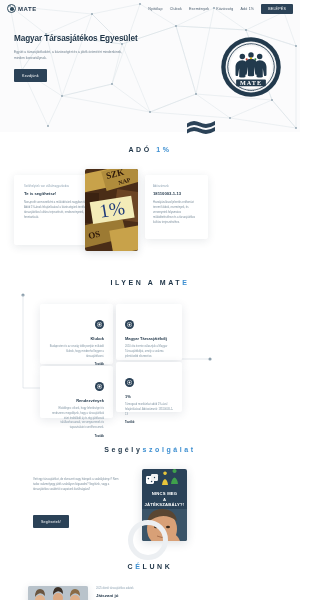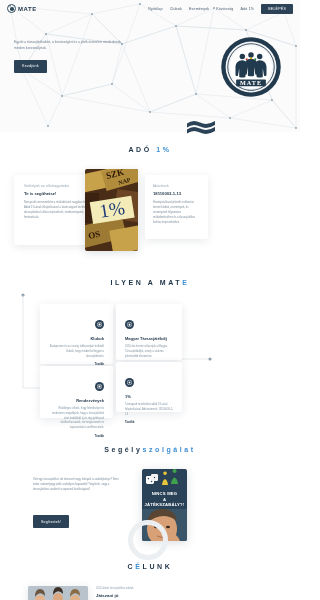--- a/index.html
+++ b/index.html
@@ -162,20 +162,21 @@
         <span class="nav-item">Nyitólap</span>
         <span class="nav-item">Clubok</span>
         <span class="nav-item">Események</span>
         <span class="nav-item">Közösség</span>
         <span class="nav-item">Adó 1%</span>
         <span class="nav-cta">BELÉPÉS</span>
       </nav>
     </div>
 
     <div class="hero-inner">
+      <h1 class="hero-title">Magyar Társasjátékos Egyesület</h1>
       <p class="hero-sub">Együtt a társasjátékokért, a közösségért és a játék öröméért mindenkinek, minden korosztálynak.</p>
       <span class="hero-btn">Kezdjünk</span>
     </div>
 
     <div class="hero-logo">
       <svg viewBox="0 0 100 100">
         <circle cx="50" cy="50" r="48" fill="#223a4d"></circle>
         <circle cx="50" cy="50" r="41" fill="#f4f5f6"></circle>
         <circle cx="50" cy="50" r="37.5" fill="none" stroke="#223a4d" stroke-width="1.4"></circle>
         <circle cx="50" cy="50" r="34" fill="#fff"></circle>

